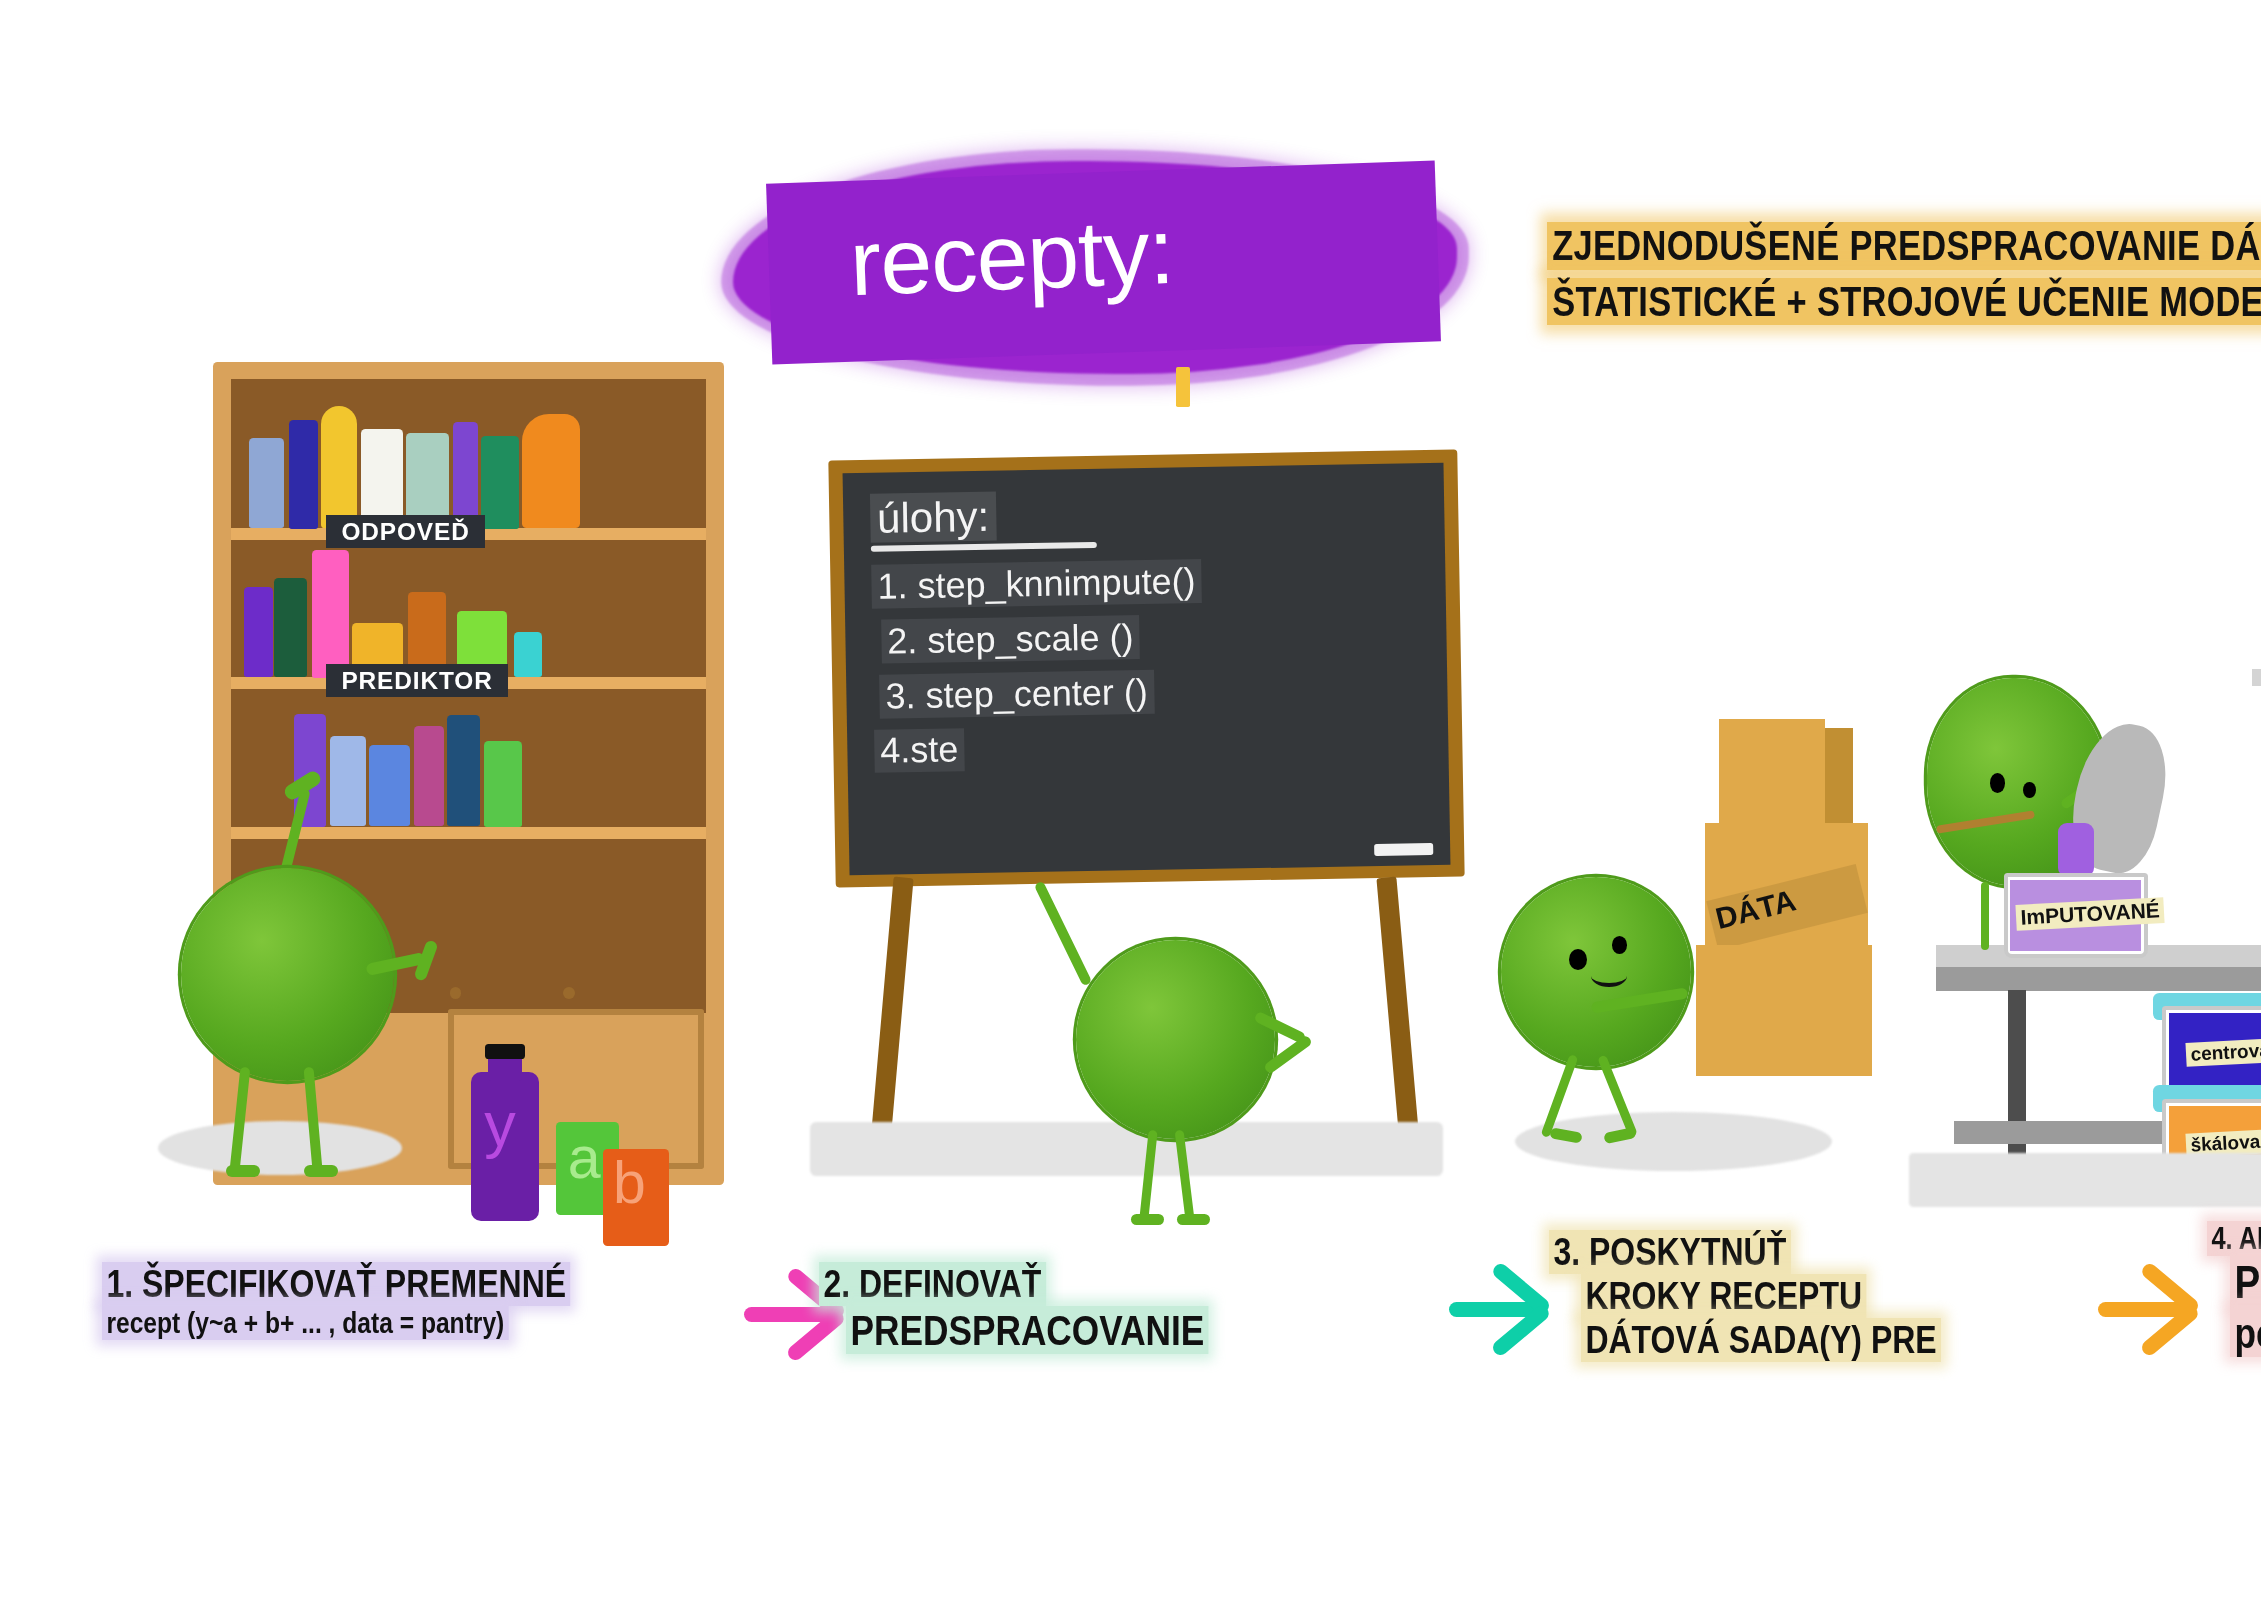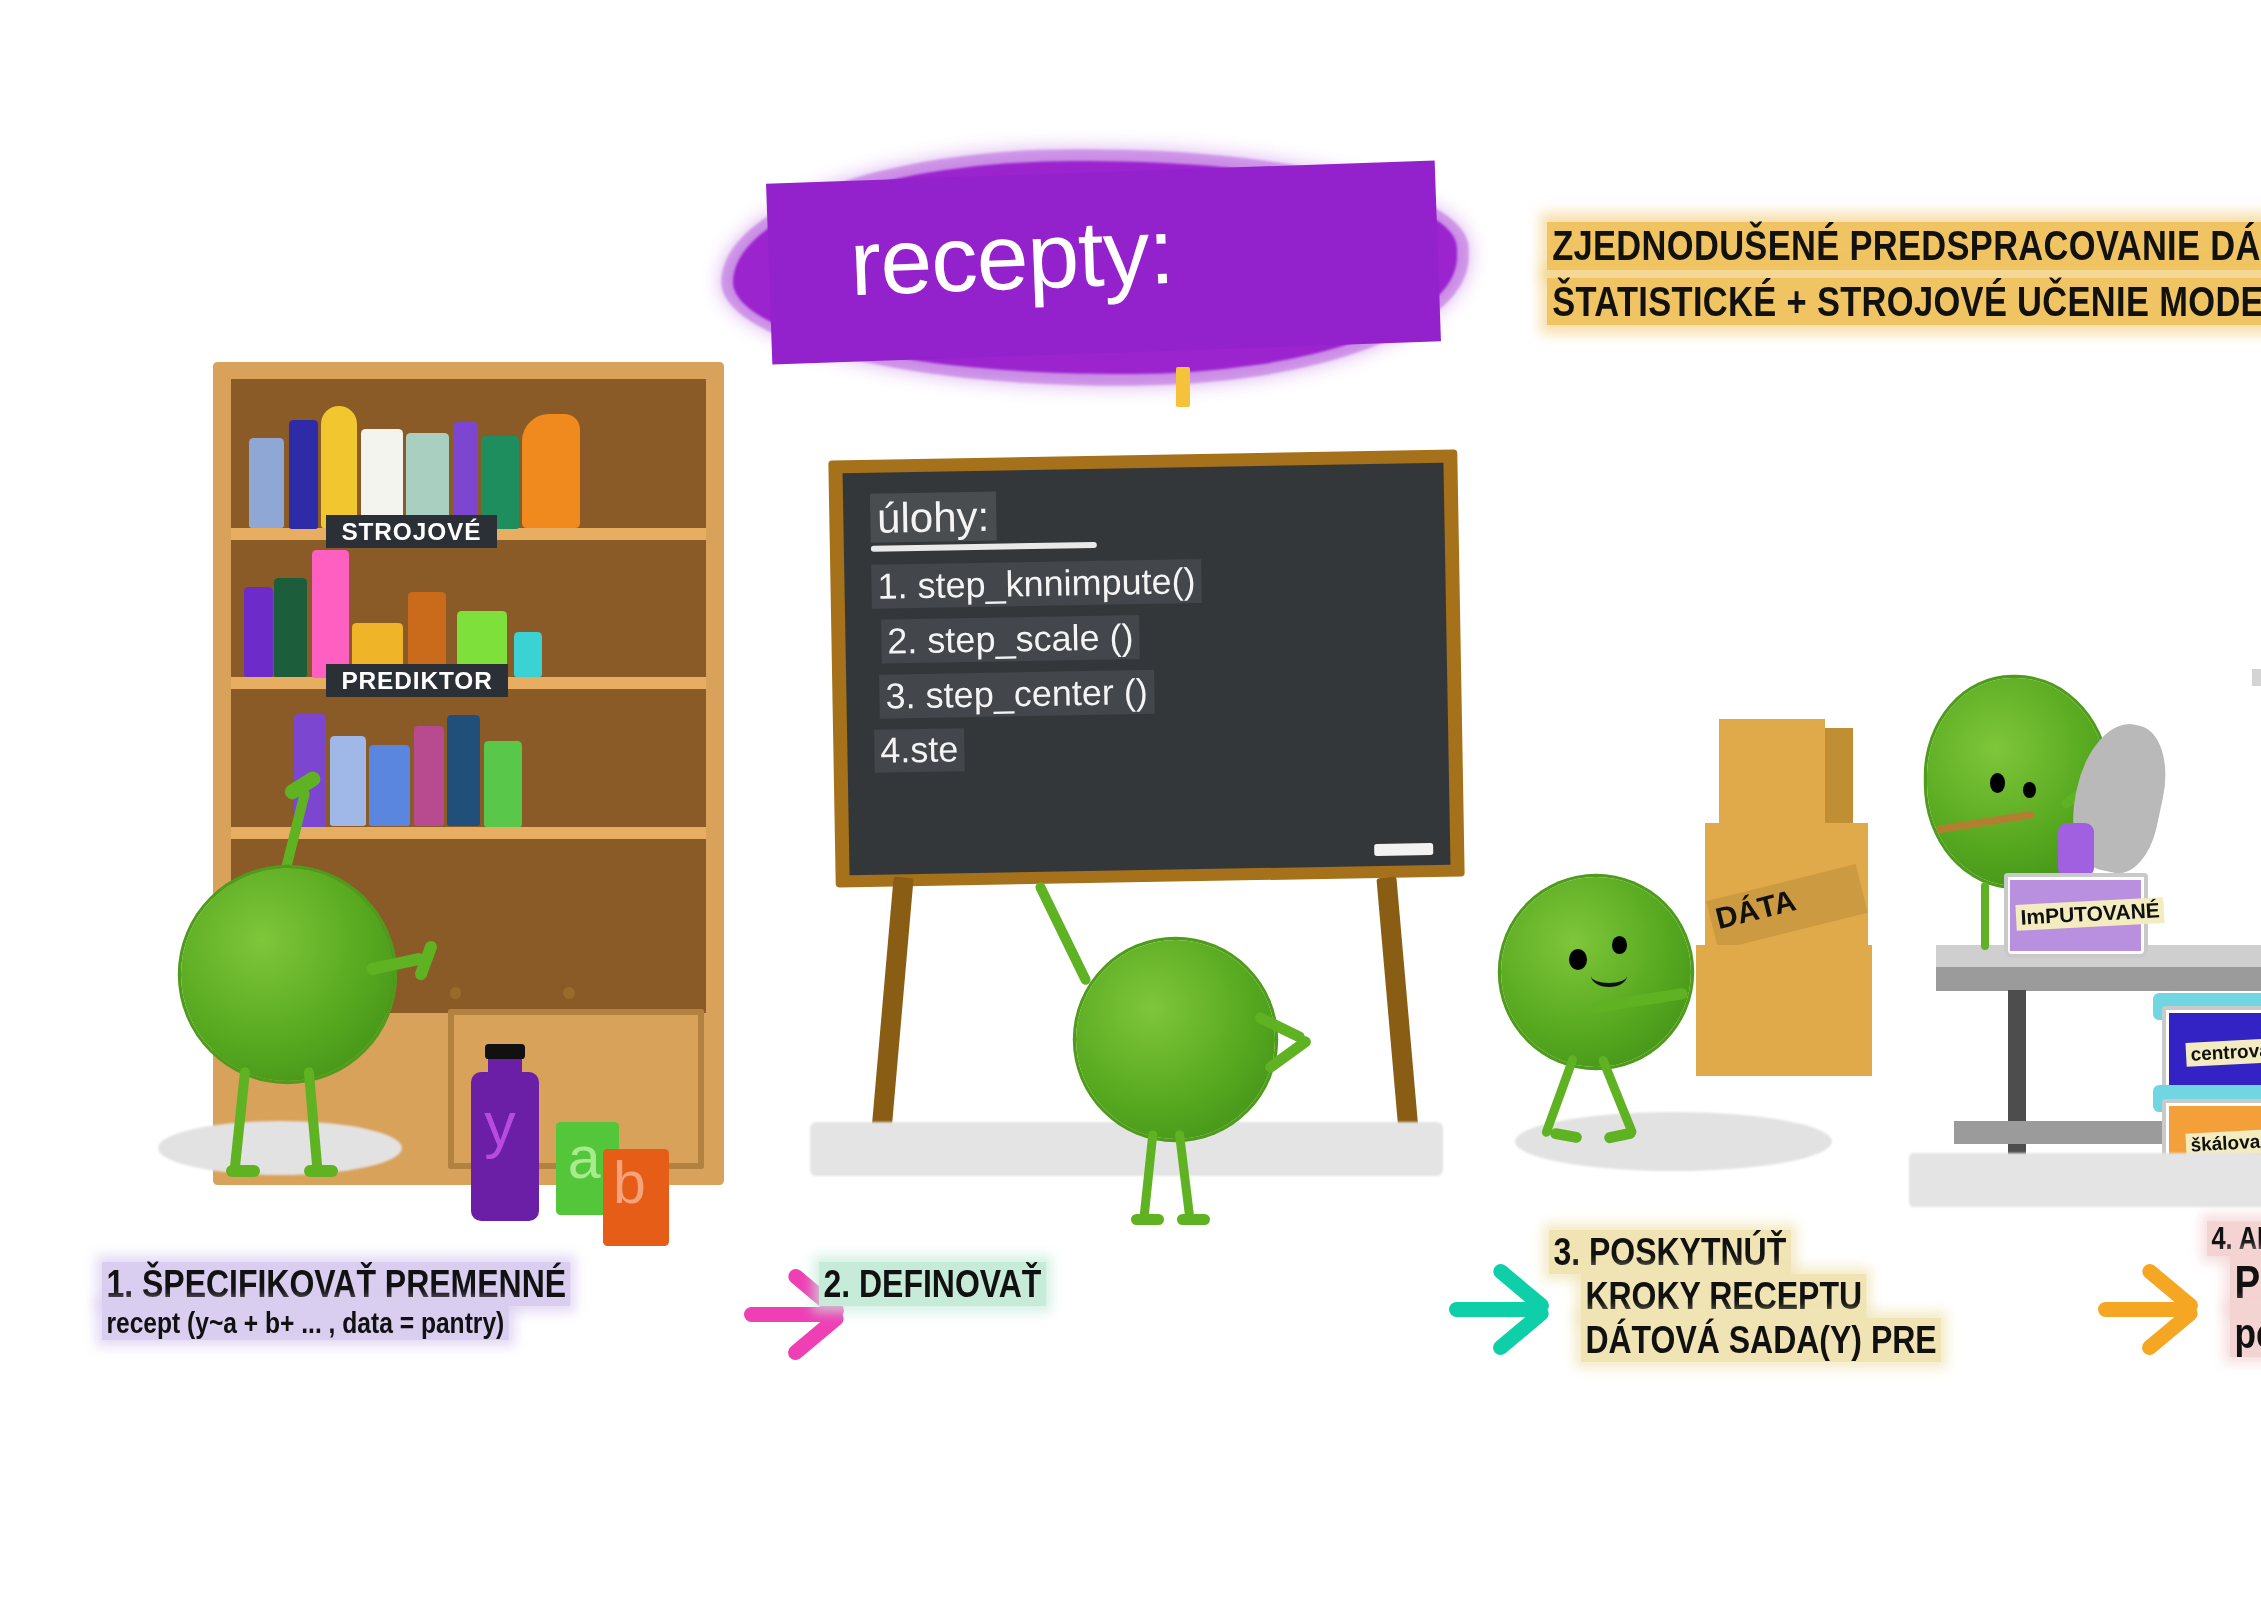--- a/index.html
+++ b/index.html
@@ -138,21 +138,21 @@
       <div class="jar" style="left:283px;top:253px;width:28px;height:45px;background:#3ad2d2"></div>
 
       <div class="jar" style="left:63px;top:335px;width:32px;height:113px;background:#7d46d0"></div>
       <div class="jar" style="left:99px;top:357px;width:36px;height:90px;background:#9fb8e8"></div>
       <div class="jar" style="left:138px;top:366px;width:41px;height:81px;background:#5b86e0"></div>
       <div class="jar" style="left:183px;top:347px;width:30px;height:100px;background:#b84a8f"></div>
       <div class="jar" style="left:216px;top:336px;width:33px;height:111px;background:#20507a"></div>
       <div class="jar" style="left:253px;top:362px;width:38px;height:86px;background:#58c74a"></div>
     </div>
 
-    <div class="shelf-label" style="left:113px;top:153px">STROJOVÉ</div>
+    <div class="shelf-label" style="left:113px;top:153px">ODPOVEĎ</div>
     <div class="shelf-label" style="left:113px;top:302px">PREDIKTOR</div>
 
     <div class="pantry-door">
       <div class="knob" style="left:-4.5px;top:-28px"></div>
       <div class="knob" style="left:109px;top:-28px"></div>
     </div>
   </div>
 
   <div class="abs" style="left:172px;top:791px;width:289px;height:398px">
     <div class="shadow" style="left:-13.6px;top:330px;width:244px;height:54px"></div>
@@ -282,20 +282,21 @@
     <div><span class="l cond" style="font-size:30px">recept (y~a + b+ ... , data = pantry)</span></div>
   </div>
   <div class="arrow" style="left:744px;top:1307px;width:99px">
     <div class="shaft" style="width:95px;background:#ef3fb5"></div>
     <div class="h1" style="left:38px;top:-21px;transform:rotate(40deg);background:#ef3fb5"></div>
     <div class="h2" style="left:38px;top:21px;transform:rotate(-40deg);background:#ef3fb5"></div>
   </div>
 
   <div class="cap c2" style="left:819px;top:1262px;width:615px">
     <div><span class="l cond" style="font-size:39px">2. DEFINOVAŤ</span></div>
+    <div style="padding-left:27px"><span class="l cond" style="font-size:43px">PREDSPRACOVANIE</span></div>
   </div>
   <div class="arrow" style="left:1449px;top:1302px;width:99px">
     <div class="shaft" style="width:95px;background:#0ecfa8"></div>
     <div class="h1" style="left:38px;top:-21px;transform:rotate(40deg);background:#0ecfa8"></div>
     <div class="h2" style="left:38px;top:21px;transform:rotate(-40deg);background:#0ecfa8"></div>
   </div>
 
   <div class="cap c3" style="left:1549px;top:1230px;width:606px">
     <div><span class="l cond" style="font-size:39px">3. POSKYTNÚŤ</span></div>
     <div style="padding-left:32px"><span class="l cond" style="font-size:39px">KROKY RECEPTU</span></div>

